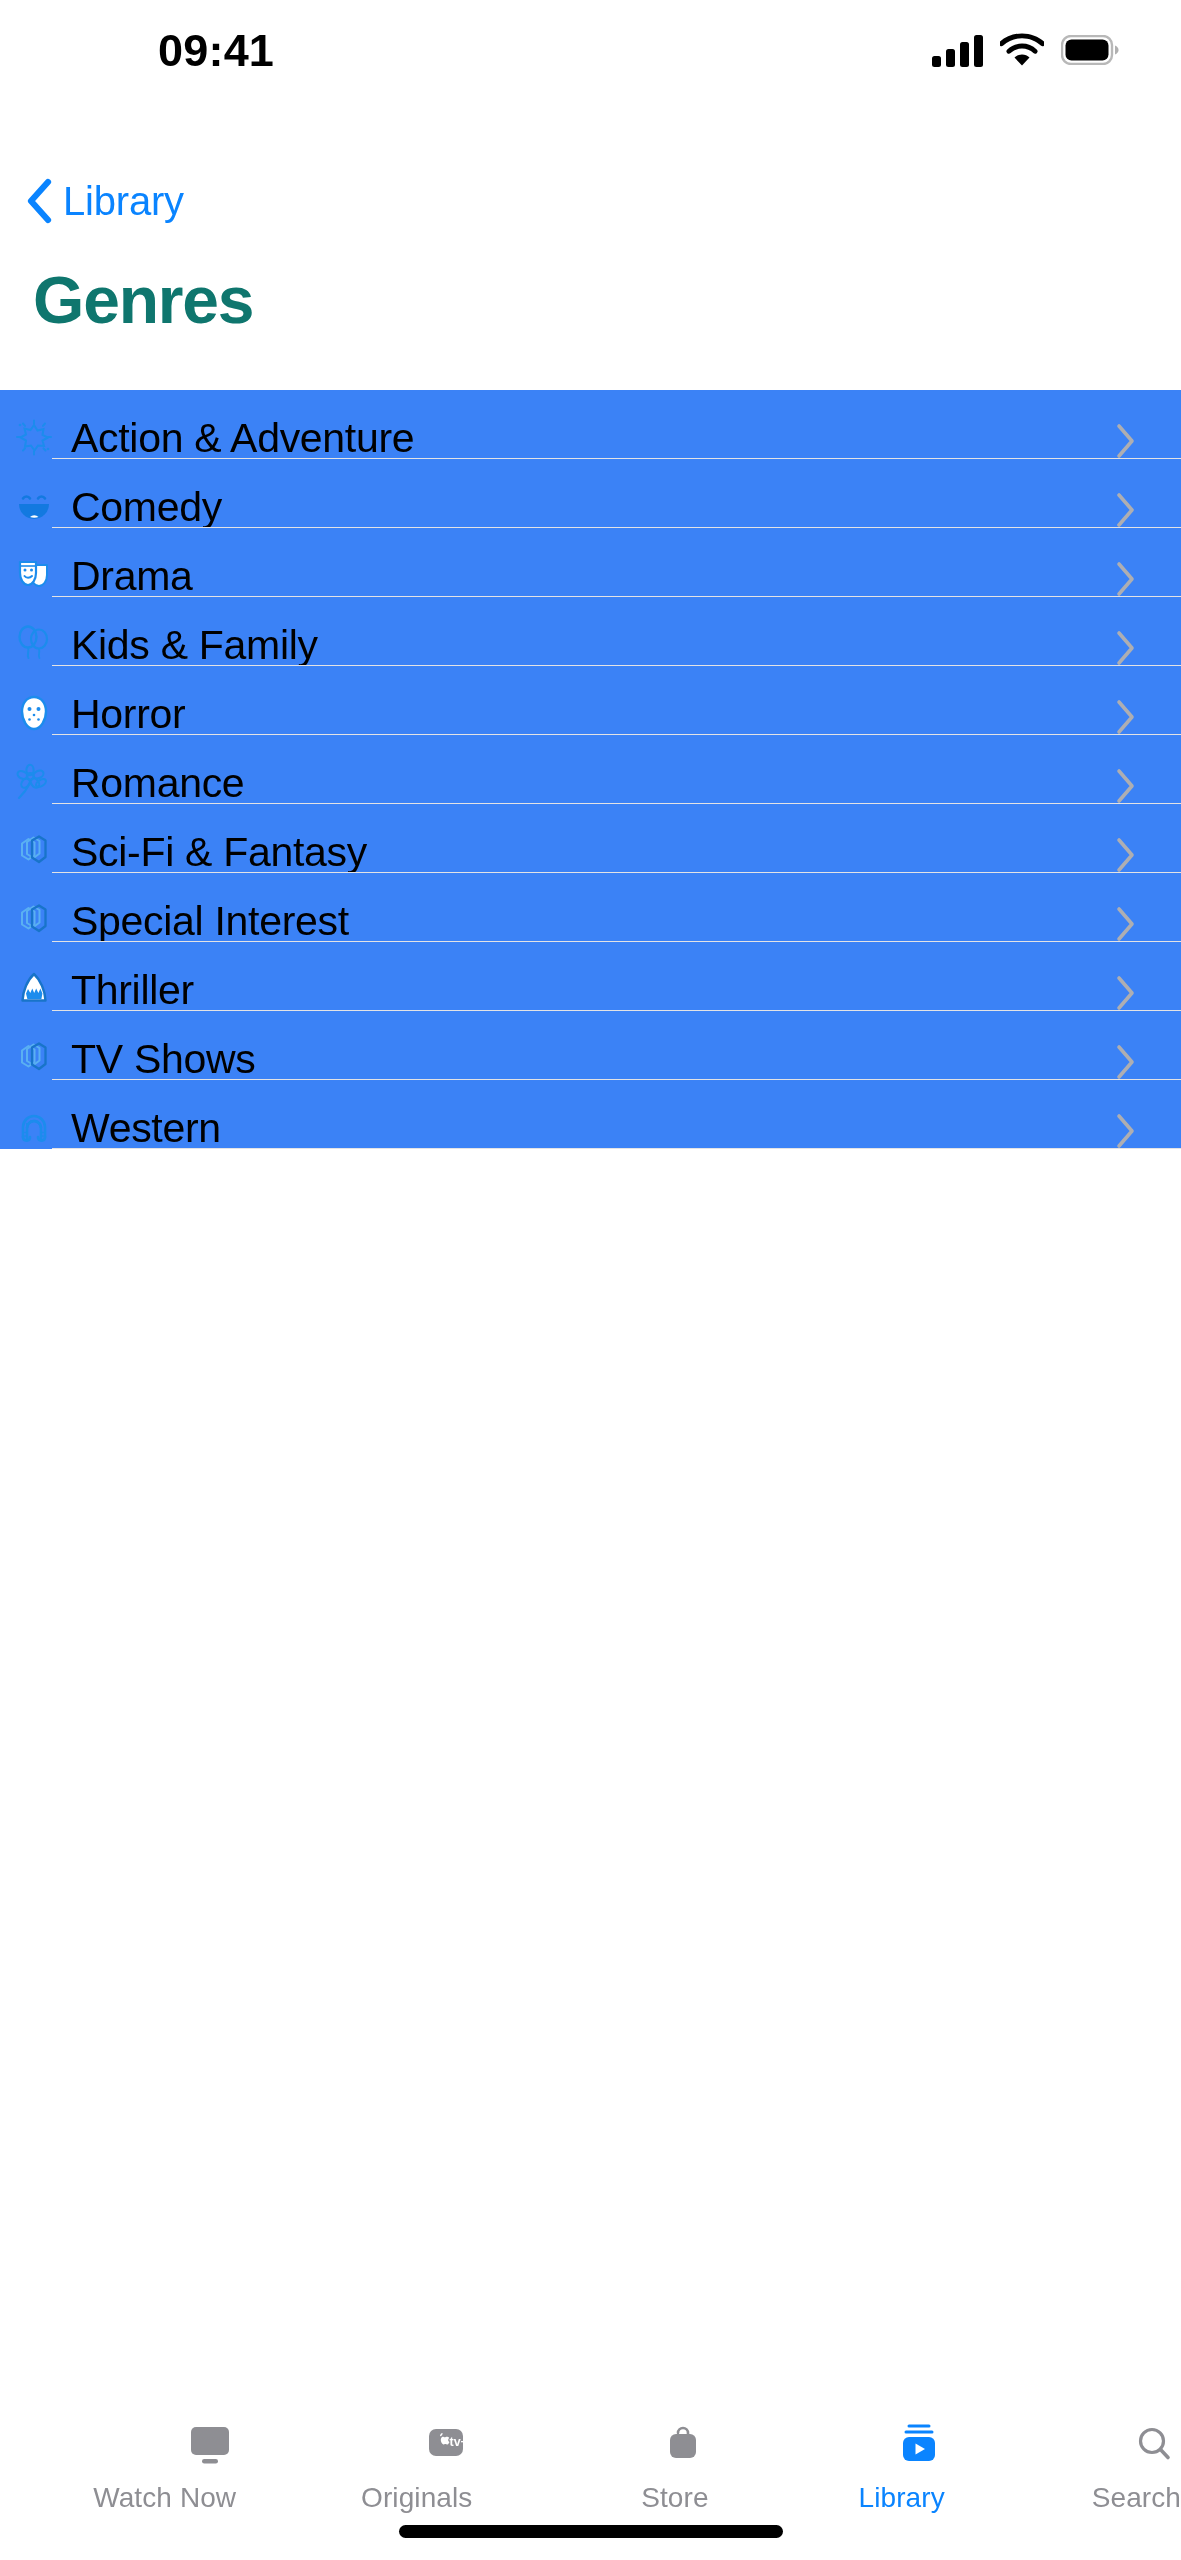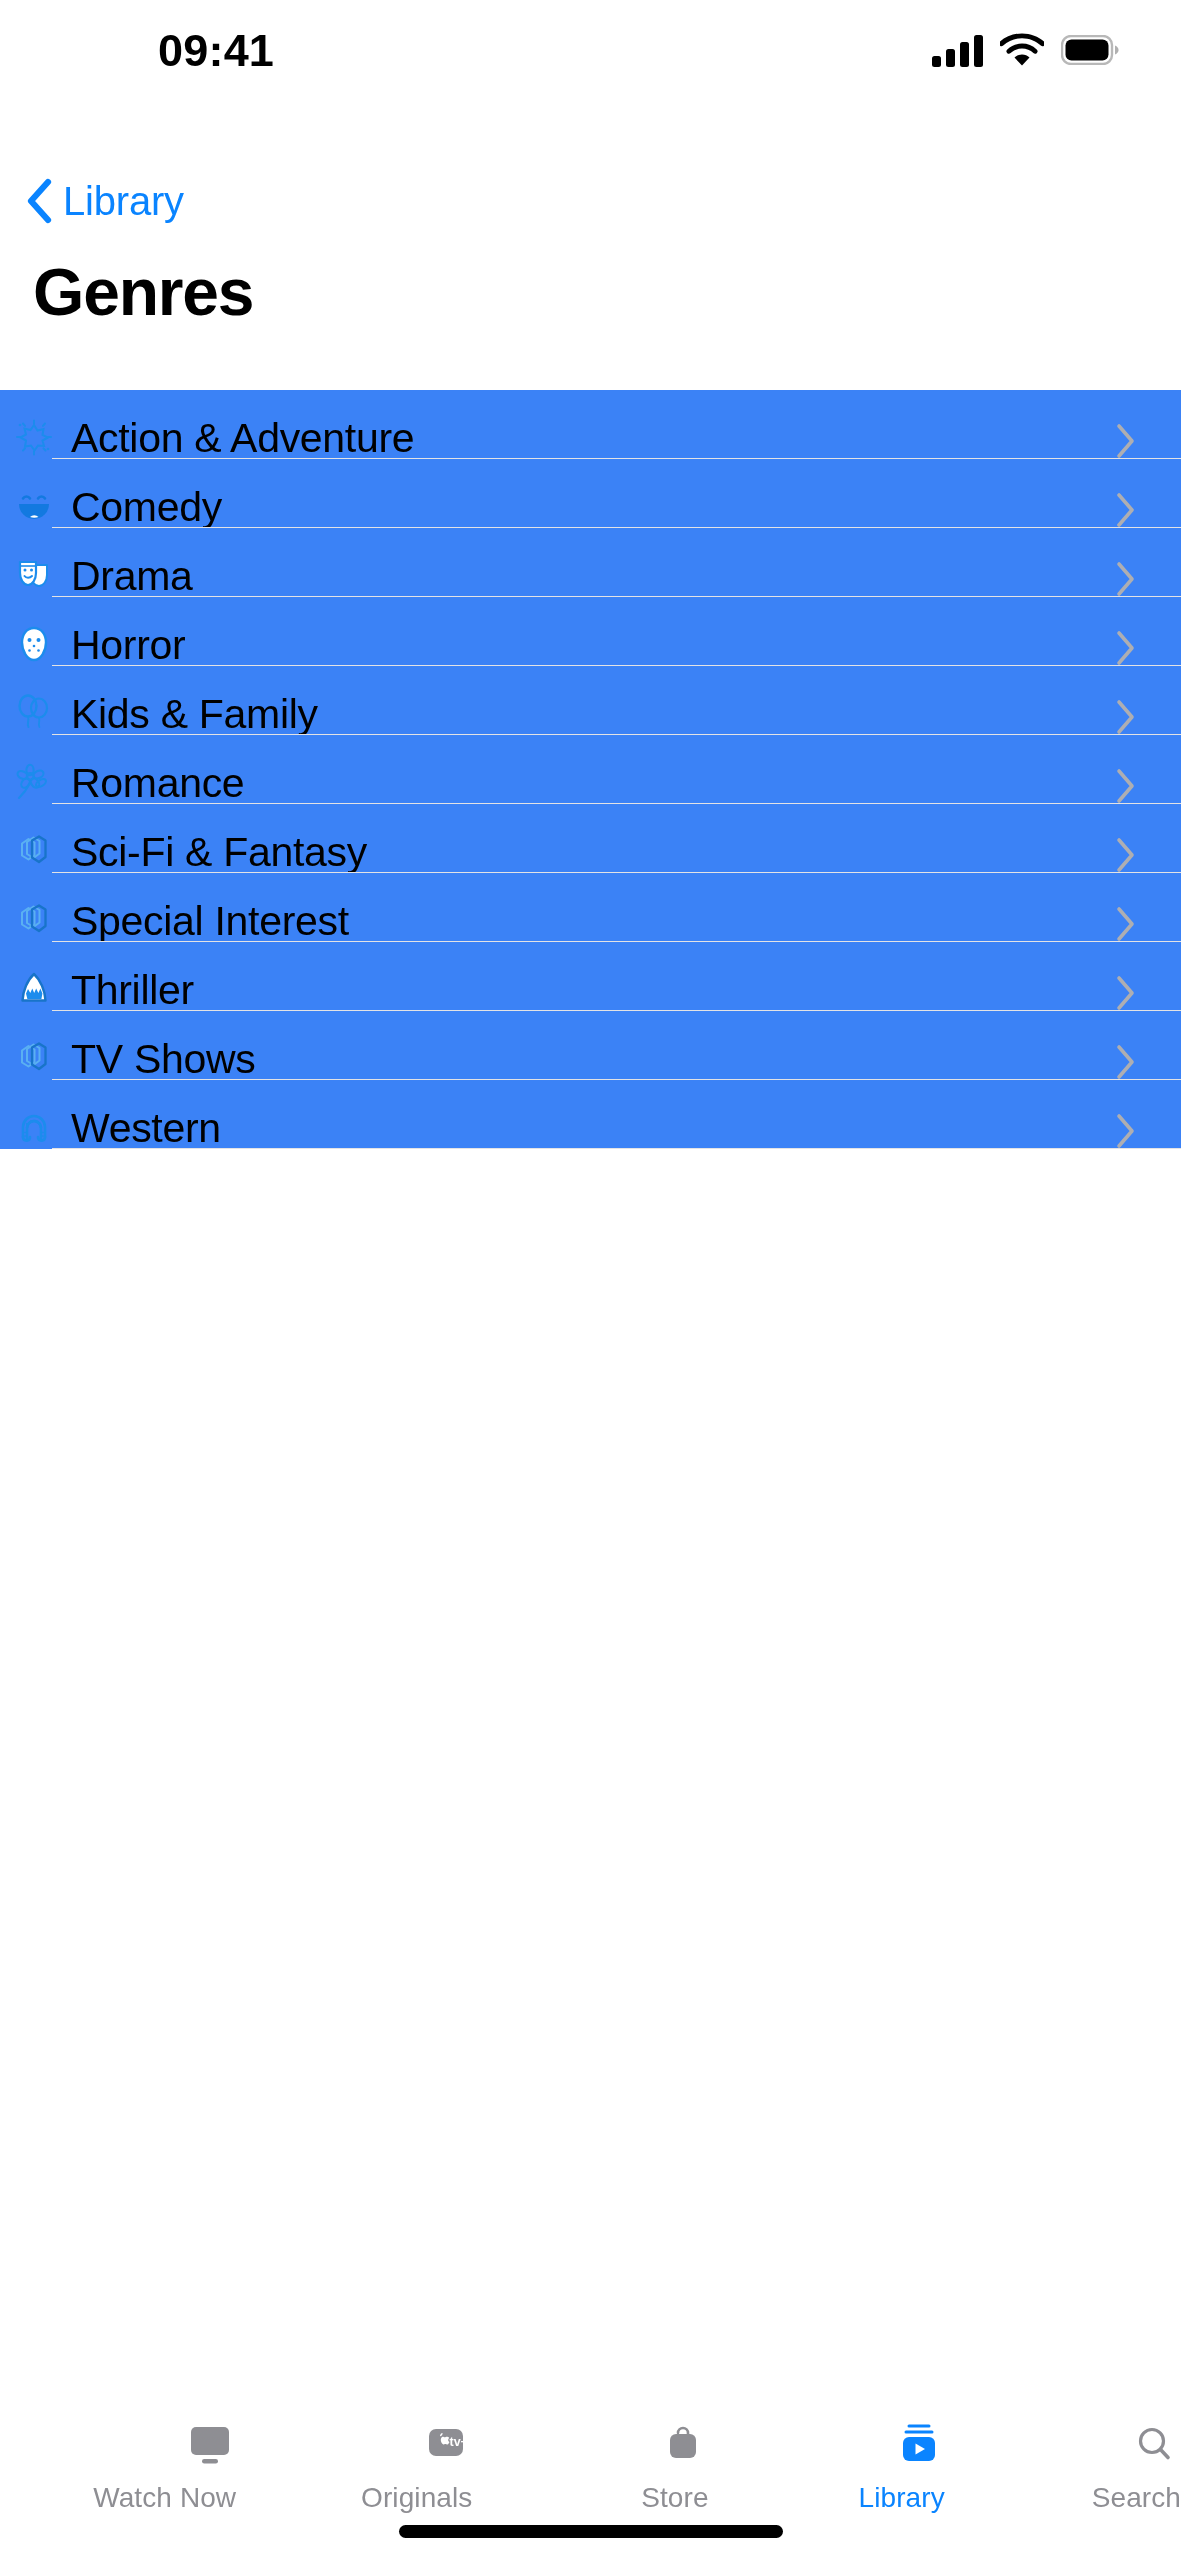--- a/index.html
+++ b/index.html
@@ -81,26 +81,26 @@
   }
   .nav-back-label {
     font-size: 40px;
     color: #0a84ff;
     line-height: 1;
     letter-spacing: -0.2px;
   }
 
   .page-title {
     position: absolute;
-    top: 253px;
+    top: 261px;
     left: 33px;
     font-size: 66px;
     font-weight: 700;
     letter-spacing: -1.2px;
-    color: #000000;
+    color: #0f766e;
     line-height: 1.2;
     margin: 0;
   }
 
   
   .genre-list {
     position: absolute;
     top: 390px;
     left: 0;
     width: 1181px;
@@ -289,46 +289,46 @@
     <span class="row-chevron">
       <svg width="20" height="36" viewBox="0 0 20 36">
           <polyline points="3,3 16,18 3,33" fill="none" stroke="#aeaeb2" stroke-width="3.6" stroke-linecap="round" stroke-linejoin="round"></polyline>
         </svg>
     </span>
   </div>
 
   <div class="genre-row">
     <span class="genre-icon">
       <svg width="40" height="40" viewBox="0 0 40 40">
+        <ellipse cx="25" cy="15" rx="8" ry="9.5" fill="none" stroke="#1c8ced" stroke-width="2.2"></ellipse>
+        <ellipse cx="14" cy="13" rx="8.5" ry="10.5" fill="none" stroke="#1c8ced" stroke-width="2.4"></ellipse>
+        <path d="M14 24c1.5 4 -1.5 6 0.5 10" fill="none" stroke="#1c8ced" stroke-width="2" stroke-linecap="round"></path>
+        <path d="M25 25c1.2 3.5 -1.2 5.5 0.4 9" fill="none" stroke="#1c8ced" stroke-width="1.8" stroke-linecap="round"></path>
+      </svg>
+    </span>
+    <span class="genre-label">Kids &amp; Family</span>
+    <span class="row-chevron">
+      <svg width="20" height="36" viewBox="0 0 20 36">
+          <polyline points="3,3 16,18 3,33" fill="none" stroke="#aeaeb2" stroke-width="3.6" stroke-linecap="round" stroke-linejoin="round"></polyline>
+        </svg>
+    </span>
+  </div>
+
+  <div class="genre-row">
+    <span class="genre-icon">
+      <svg width="40" height="40" viewBox="0 0 40 40">
         <path d="M20 4c7.5 0 12 6.4 12 14.5S27 36 20 36 8 26.6 8 18.5 12.5 4 20 4z" fill="#ffffff" stroke="#1c8ced" stroke-width="2.4"></path>
         <circle cx="15.5" cy="16" r="2" fill="#1c8ced"></circle>
         <circle cx="24.5" cy="16" r="2" fill="#1c8ced"></circle>
         <circle cx="20" cy="22" r="1.3" fill="#1c8ced"></circle>
         <circle cx="15.5" cy="26.5" r="1.3" fill="#1c8ced"></circle>
         <circle cx="24.5" cy="26.5" r="1.3" fill="#1c8ced"></circle>
       </svg>
     </span>
     <span class="genre-label">Horror</span>
-    <span class="row-chevron">
-      <svg width="20" height="36" viewBox="0 0 20 36">
-          <polyline points="3,3 16,18 3,33" fill="none" stroke="#aeaeb2" stroke-width="3.6" stroke-linecap="round" stroke-linejoin="round"></polyline>
-        </svg>
-    </span>
-  </div>
-
-  <div class="genre-row">
-    <span class="genre-icon">
-      <svg width="40" height="40" viewBox="0 0 40 40">
-        <ellipse cx="25" cy="15" rx="8" ry="9.5" fill="none" stroke="#1c8ced" stroke-width="2.2"></ellipse>
-        <ellipse cx="14" cy="13" rx="8.5" ry="10.5" fill="none" stroke="#1c8ced" stroke-width="2.4"></ellipse>
-        <path d="M14 24c1.5 4 -1.5 6 0.5 10" fill="none" stroke="#1c8ced" stroke-width="2" stroke-linecap="round"></path>
-        <path d="M25 25c1.2 3.5 -1.2 5.5 0.4 9" fill="none" stroke="#1c8ced" stroke-width="1.8" stroke-linecap="round"></path>
-      </svg>
-    </span>
-    <span class="genre-label">Kids &amp; Family</span>
     <span class="row-chevron">
       <svg width="20" height="36" viewBox="0 0 20 36">
           <polyline points="3,3 16,18 3,33" fill="none" stroke="#aeaeb2" stroke-width="3.6" stroke-linecap="round" stroke-linejoin="round"></polyline>
         </svg>
     </span>
   </div>
 
   <div class="genre-row">
     <span class="genre-icon">
       <svg width="40" height="40" viewBox="0 0 40 40">

